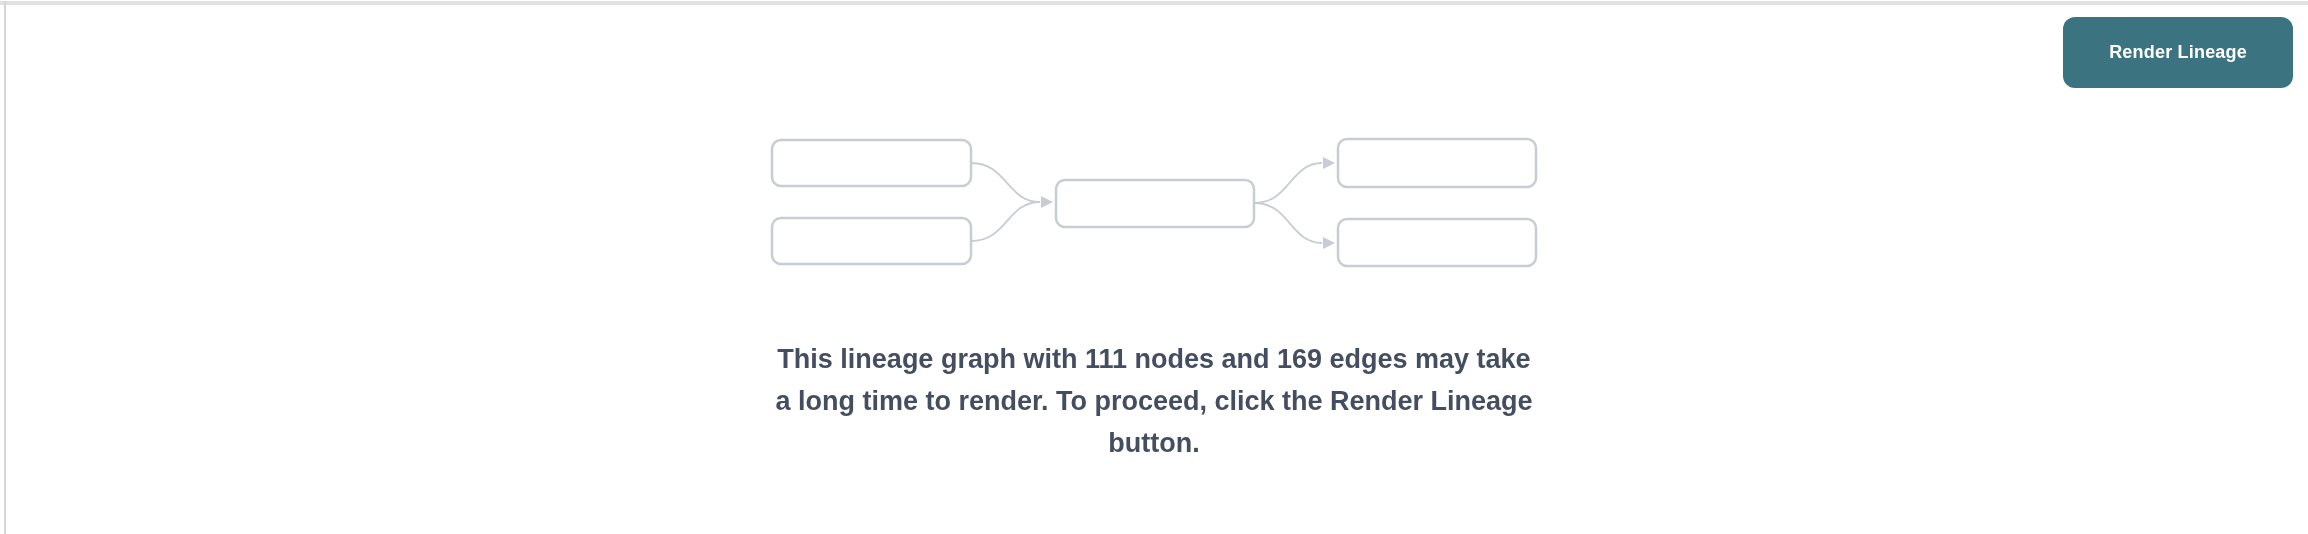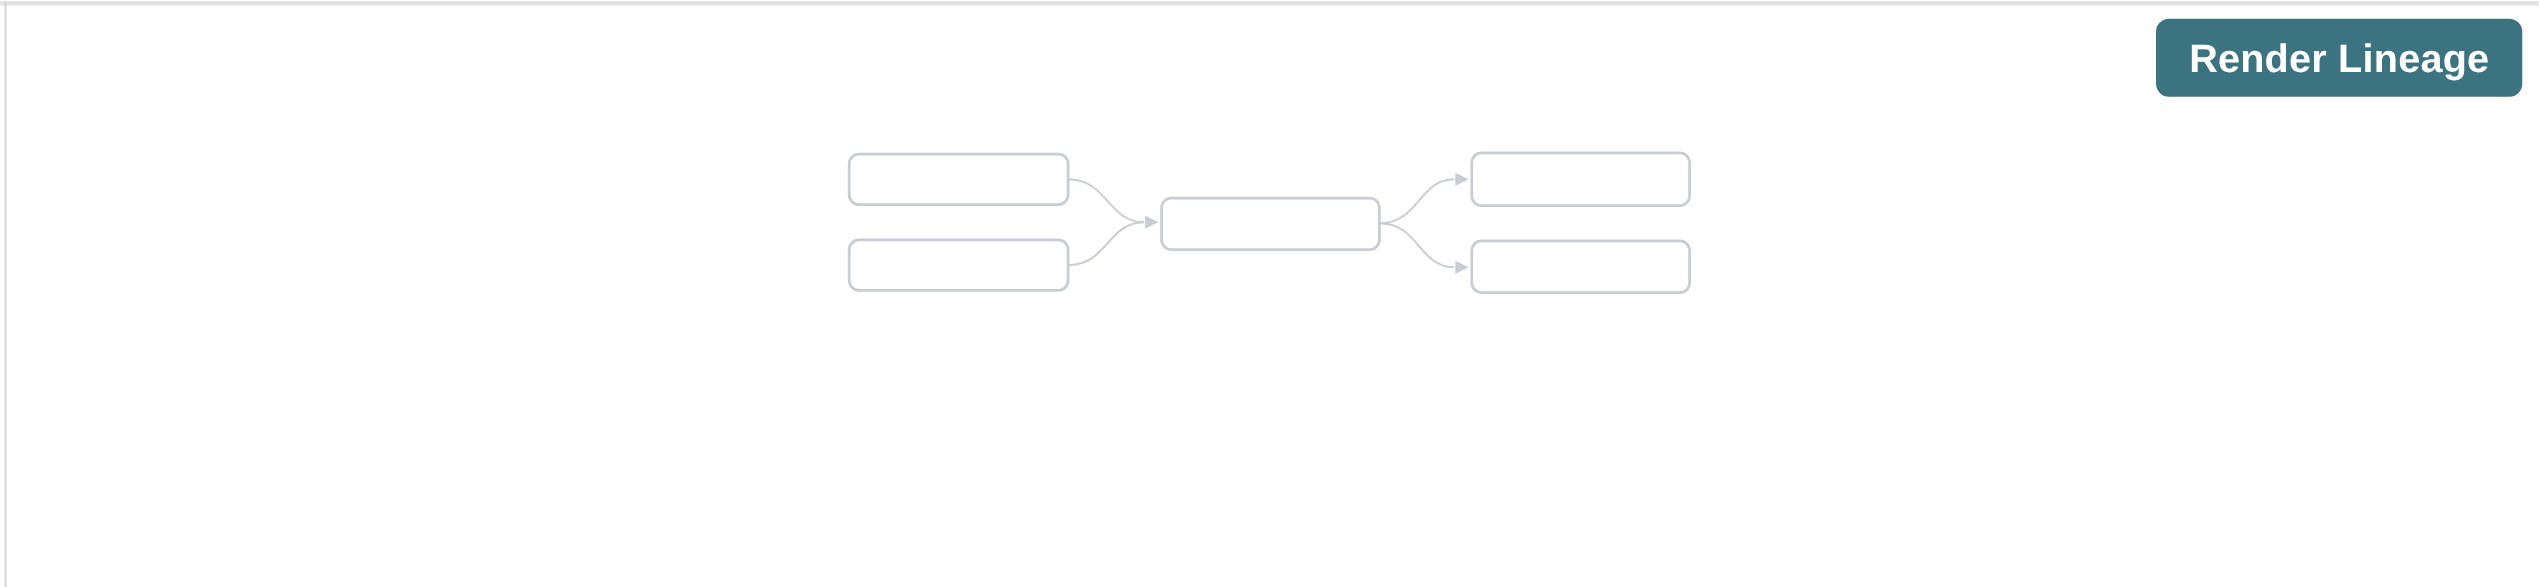--- a/index.html
+++ b/index.html
@@ -30,27 +30,27 @@
   .left-border {
     position: absolute;
     left: 4px; top: 1px; bottom: 0;
     width: 2px;
     background: var(--left-border);
   }
   .render-btn {
     position: absolute;
     top: 17px; right: 15px;
     height: 71px;
-    padding: 0 30px;
+    padding: 0 46px;
     background: var(--accent-teal);
     color: #ffffff;
     border: none;
     border-radius: 12px;
     font-family: "Liberation Sans", sans-serif;
-    font-size: 36px;
+    font-size: 18px;
     font-weight: bold;
     letter-spacing: 0.2px;
     cursor: pointer;
     display: flex;
     align-items: center;
     justify-content: center;
   }
   .empty-state {
     position: absolute;
     top: 134px;
@@ -109,15 +109,16 @@
       <path d="M207,29 C243,29 243,68 276,68"></path>
       <path d="M207,107 C243,107 243,68 276,68"></path>
       <polygon points="289,68 277,62 277,74"></polygon>
 
       <path d="M490,69 C526,69 526,29 558,29"></path>
       <path d="M490,69 C526,69 526,109 558,109"></path>
       <polygon points="571,29 559,23 559,35"></polygon>
       <polygon points="571,109 559,103 559,115"></polygon>
     </svg>
 
+    <div class="message">This lineage graph with 111 nodes and 169 edges may take a long time to render. To proceed, click the Render Lineage button.</div>
   </div>
 
 </div>
 
 </body></html>

